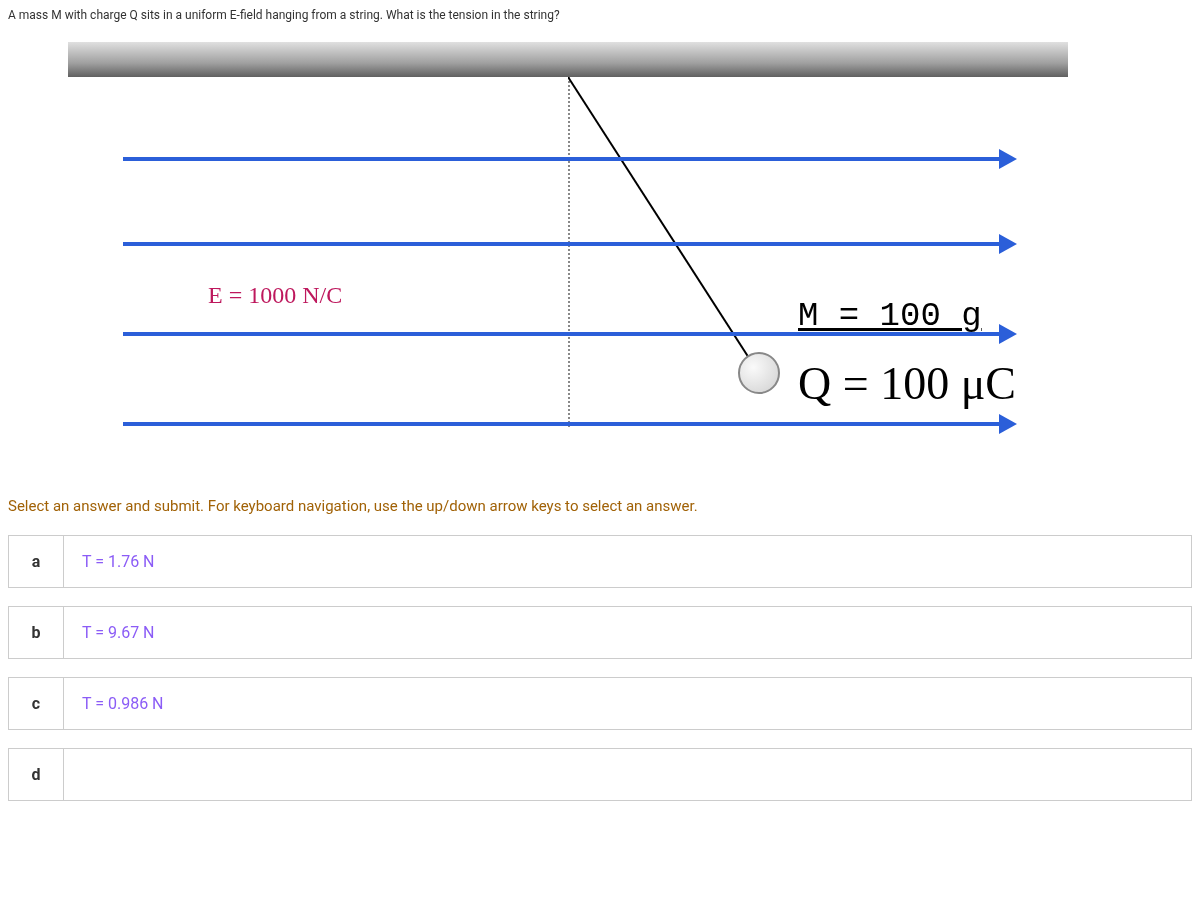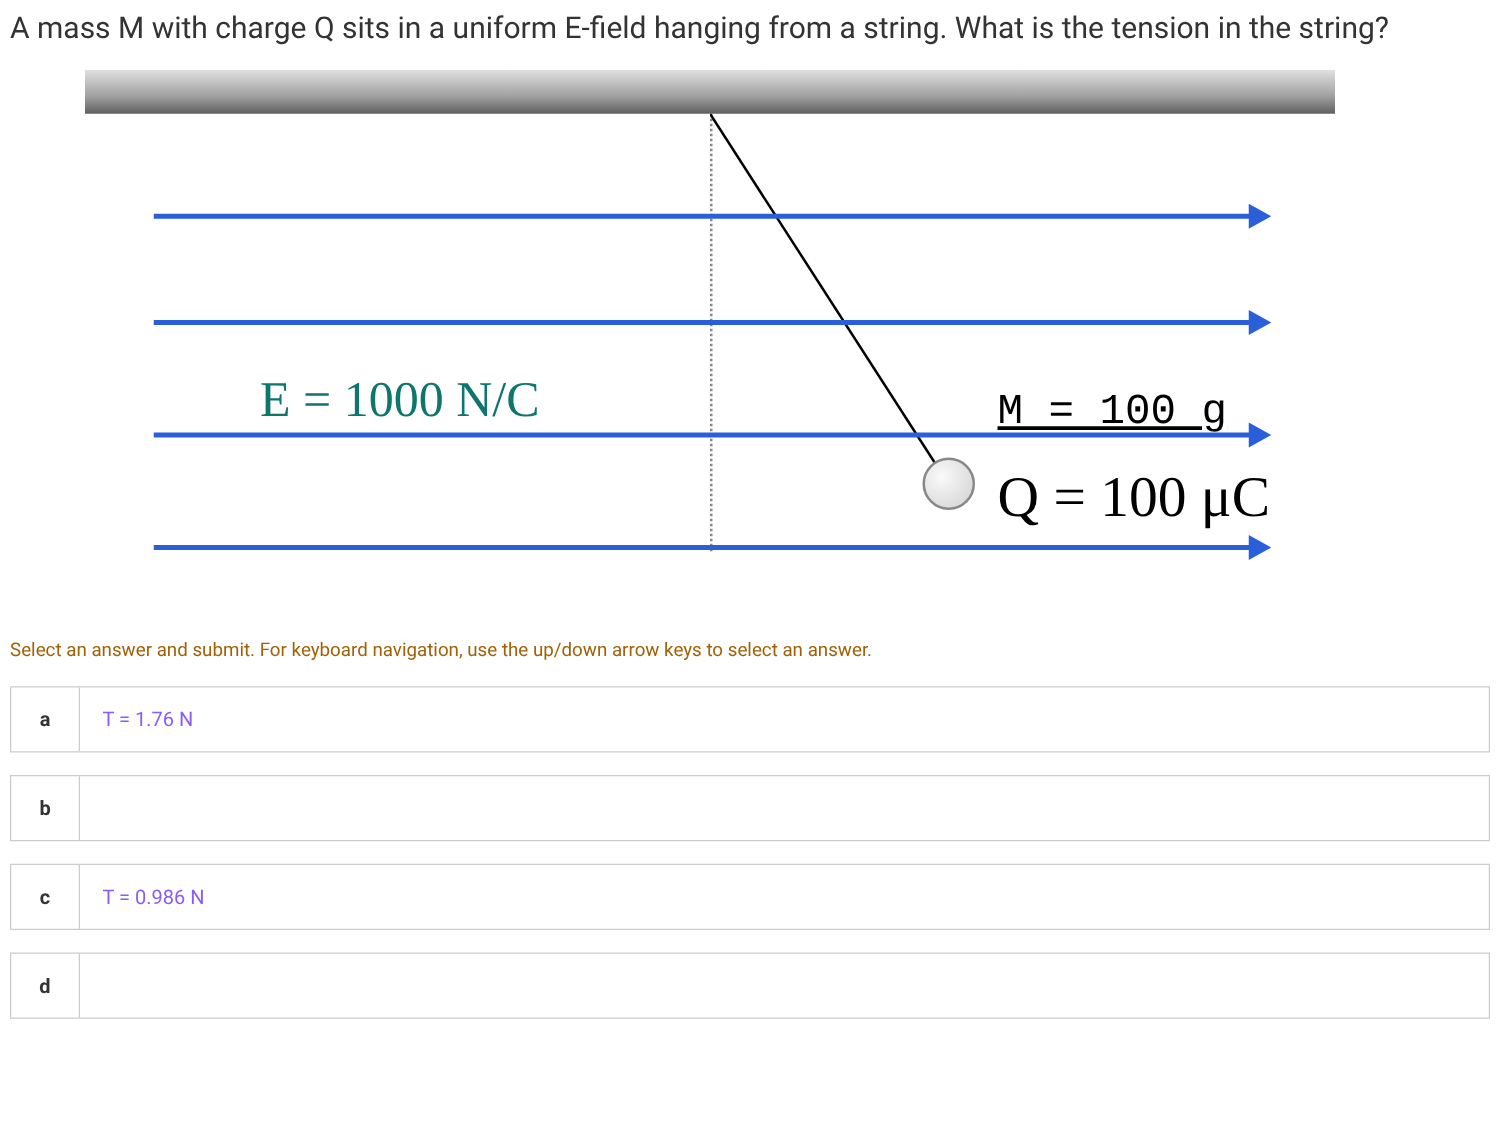--- a/index.html
+++ b/index.html
@@ -7,21 +7,21 @@
       padding: 0;
       box-sizing: border-box;
     }
     body {
       font-family: -apple-system, BlinkMacSystemFont, "Segoe UI", Roboto, Helvetica, Arial, sans-serif;
       background: #fff;
       padding: 8px;
       color: #333;
     }
     .question-text {
-      font-size: 24px;
+      font-size: 12px;
       color: #333;
       margin-bottom: 20px;
       font-weight: 400;
     }
     .diagram-container {
       position: relative;
       width: 1000px;
       height: 420px;
       margin: 0 auto 35px 60px;
     }
@@ -76,23 +76,23 @@
       width: 42px;
       height: 42px;
       border-radius: 50%;
       background: radial-gradient(circle at 35% 35%, #fafafa, #d0d0d0);
       border: 2px solid #888;
     }
     .label-e {
       position: absolute;
       top: 240px;
       left: 140px;
-      font-size: 40px;
+      font-size: 24px;
       font-family: "Times New Roman", serif;
-      color: #0f766e;
+      color: #be185d;
     }
     .label-m {
       position: absolute;
       top: 255px;
       left: 730px;
       font-size: 34px;
       font-family: Liberation Mono, monospace;
       color: #000;
       text-decoration: underline;
       text-underline-offset: 3px;
@@ -160,20 +160,21 @@
 
 <div class="instruction-text">Select an answer and submit. For keyboard navigation, use the up/down arrow keys to select an answer.</div>
 
 <div class="answer-option">
   <div class="answer-letter">a</div>
   <div class="answer-text">T = 1.76 N</div>
 </div>
 
 <div class="answer-option">
   <div class="answer-letter">b</div>
+  <div class="answer-text">T = 9.67 N</div>
 </div>
 
 <div class="answer-option">
   <div class="answer-letter">c</div>
   <div class="answer-text">T = 0.986 N</div>
 </div>
 
 <div class="answer-option">
   <div class="answer-letter">d</div>
 </div>

